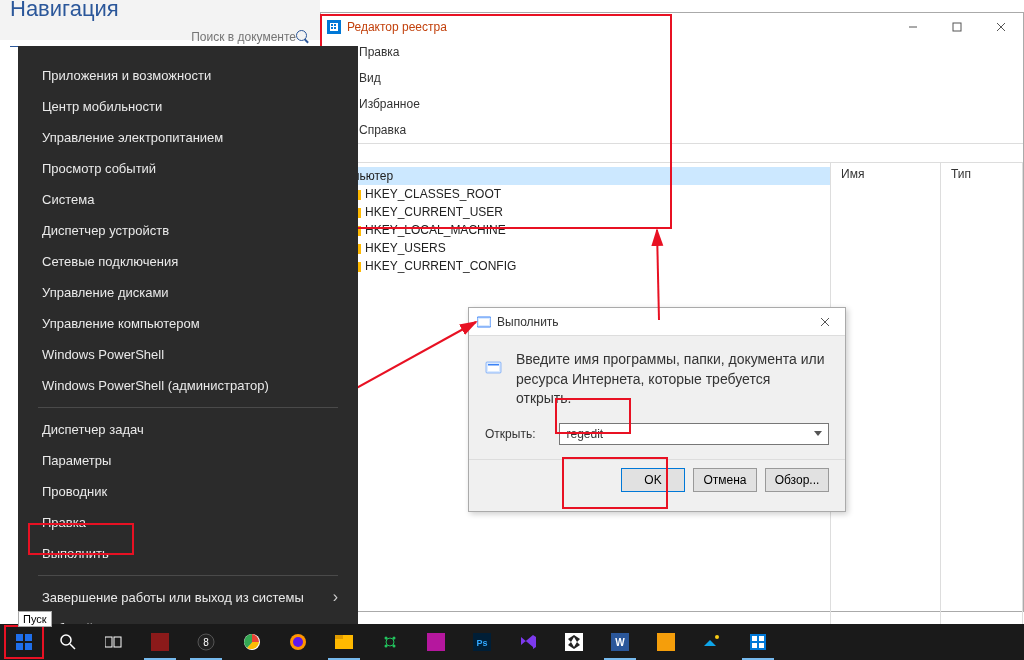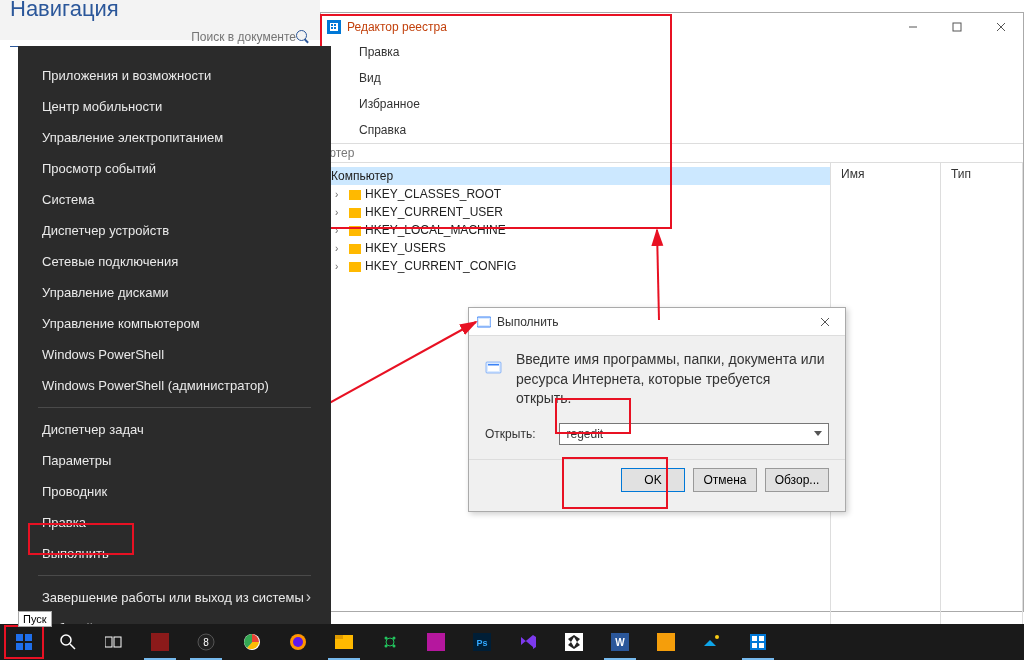--- a/index.html
+++ b/index.html
@@ -50,21 +50,21 @@
   .run-open-row .combo { flex: 1; height: 22px; border: 1px solid #777; background: #fff; display: flex; align-items: center; padding: 0 6px; font-size: 12px; position: relative; }
   .run-open-row .combo .dd { position:absolute; right:4px; top:4px; width:12px; height:12px; display:flex; align-items:center; justify-content:center; }
   .run-open-row .combo .dd::after { content:""; border-left:4px solid transparent; border-right:4px solid transparent; border-top:5px solid #555; }
   .run-buttons { display: flex; justify-content: flex-end; gap: 8px; padding: 8px 16px 14px 16px; background: #f0f0f0; border-top: 1px solid #ddd; }
   .run-buttons button { width: 64px; height: 24px; font-size: 12px; border: 1px solid #999; background: #e1e1e1; cursor: pointer; }
   .run-buttons button.primary { border: 1px solid #0078d7; }
   .redbox-regedit { position:absolute; left:555px; top:398px; width:76px; height:36px; border:2px solid #e81123; pointer-events:none; }
   .redbox-ok { position:absolute; left:562px; top:457px; width:106px; height:52px; border:2px solid #e81123; pointer-events:none; }
 
   
-  .ctx-menu { position: absolute; left: 18px; top: 46px; width: 313px; height: 580px; background: #2b2b2b; color: #fff; padding: 14px 0; }
+  .ctx-menu { position: absolute; left: 18px; top: 46px; width: 340px; height: 580px; background: #2b2b2b; color: #fff; padding: 14px 0; }
   .ctx-item { padding: 8px 24px; font-size: 13px; color: #eaeaea; cursor: default; position:relative; }
   .ctx-item.arrow::after { content:"›"; position:absolute; right:20px; top:6px; font-size:16px; color:#ccc; }
   .ctx-sep { height: 1px; background: #4a4a4a; margin: 6px 20px; }
   .redbox-run { position:absolute; left:28px; top:523px; width:106px; height:32px; border:2px solid #e81123; pointer-events:none; }
 
   
   .start-tip { position:absolute; left:18px; top:611px; background:#fff; border:1px solid #aaa; font-size:11px; padding:1px 4px; z-index:30;}
 
   
   .taskbar { position: absolute; left: 0; bottom: 0; width: 1024px; height: 36px; background: #1a1a1a; display: flex; align-items: center; padding-left: 4px; gap: 2px; }

